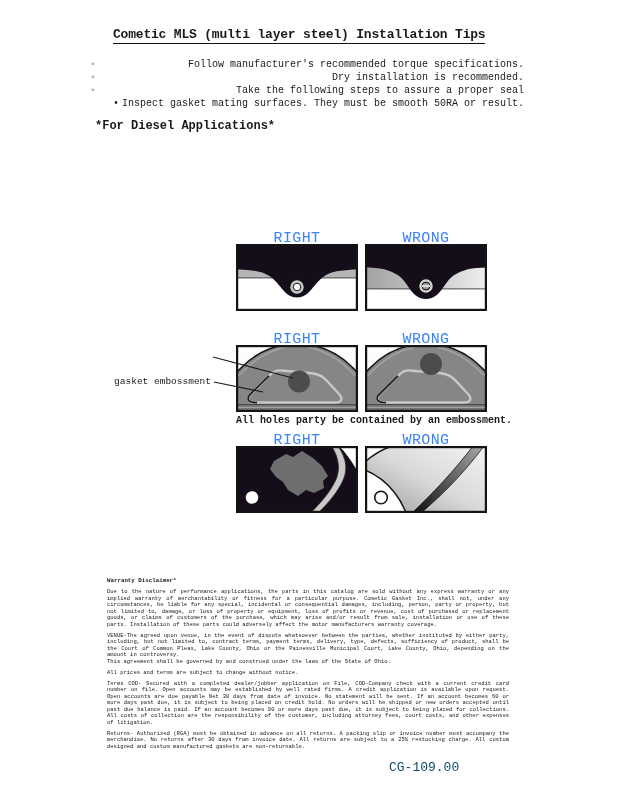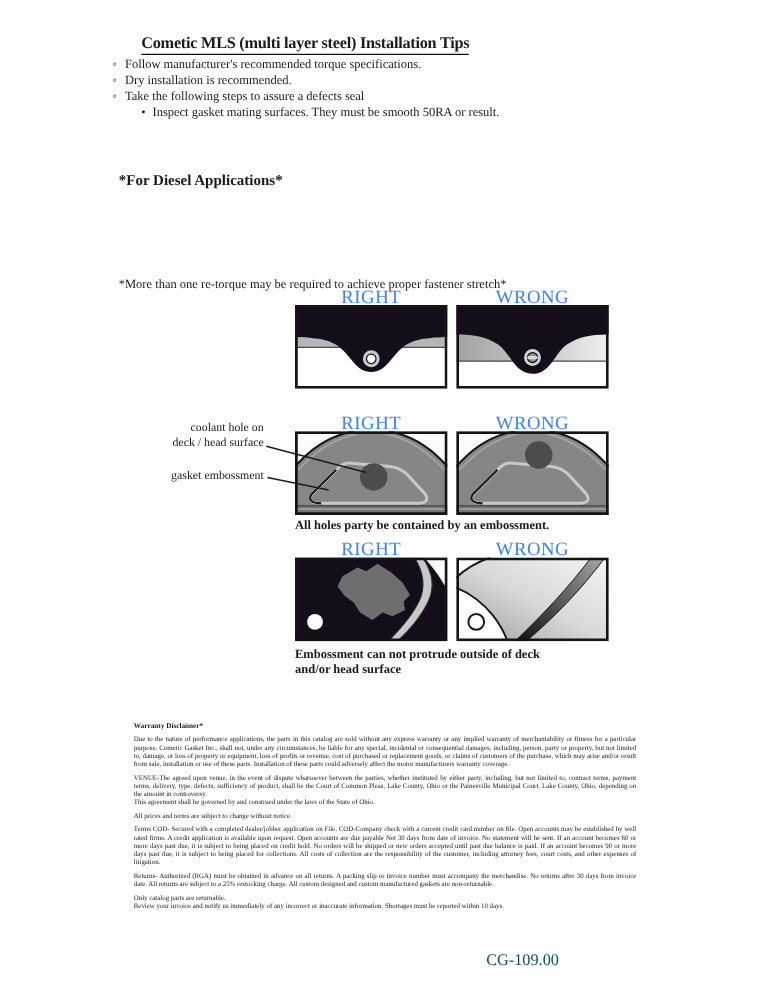--- a/index.html
+++ b/index.html
@@ -1,54 +1,53 @@
 <!DOCTYPE html>
 <html><head>
 <meta charset="utf-8">
 <style>
   html,body{margin:0;padding:0;background:#ffffff;}
   .page{position:relative;width:618px;height:800px;background:#ffffff;overflow:hidden;
-        font-family:Liberation Serif, serif;color:#1a1a1a;}
+        font-family:Liberation Mono, monospace;color:#1a1a1a;}
   .abs{position:absolute;}
   .title{font-size:13px;font-weight:bold;letter-spacing:-0.2px;border-bottom:1.6px solid #111;
          padding-bottom:1px;display:inline-block;}
   .bullets{font-size:10px;line-height:13px;white-space:nowrap;}
   .b1{position:relative;padding-left:10px;}
   .b1::before{content:"\25E6";position:absolute;left:0;top:0;}
   .b2{position:relative;margin-left:23px;padding-left:9px;}
   .b2::before{content:"\2022";position:absolute;left:0;top:0;}
-  .h2{font-size:12px;font-weight:bold;margin-top:18px;}
+  .h2{font-size:12px;font-weight:bold;}
   .para{font-size:10px;line-height:13.5px;white-space:pre-line;width:470px;}
   .rwlabel{width:122px;text-align:center;font-size:15px;letter-spacing:0.4px;color:#3b82f6;}
   .caption{font-size:10px;font-weight:bold;line-height:12px;white-space:pre-line;}
   .ann{font-size:9.5px;line-height:11.5px;width:121px;text-align:right;white-space:pre-line;}
   .fineprint{width:402px;font-size:5.5px;line-height:6.5px;height:175px;overflow:hidden;}
   .fineprint p{margin:0 0 4.5px 0;white-space:pre-line;text-align:justify;}
   .fineprint .fp-head{font-weight:bold;font-size:5.8px;margin-bottom:4.5px;}
   .pagecode{font-size:13px;color:#0c4a6e;}
   svg{display:block;}
 </style>
 </head>
 <body>
 
 <div class="page">
 
   <div class="abs" style="left:113px;top:25px;">
     <span class="title">Cometic MLS (multi layer steel) Installation Tips</span>
   </div>
 
-  <div class="abs bullets" style="left:90px;top:45px;">
+  <div class="abs bullets" style="left:90px;top:58px;text-align:right;">
     <div class="b1">Follow manufacturer's recommended torque specifications.</div>
     <div class="b1">Dry installation is recommended.</div>
-    <div class="b1">Take the following steps to assure a defects seal</div>
+    <div class="b1">Take the following steps to assure a proper seal</div>
     <div class="b2">Inspect gasket mating surfaces.  They must be smooth 50RA or result.</div>
   </div>
 
   <div class="abs h2" style="left:95px;top:119px;">*For Diesel Applications*</div>
-  <div class="abs para" style="left:95px;top:221px;">*More than one re-torque may be required to achieve proper fastener stretch*</div>
 
   <div class="abs rwlabel" style="left:236px;top:230px;">RIGHT</div>
   <div class="abs rwlabel" style="left:365px;top:230px;">WRONG</div>
 
   <svg class="abs" style="left:236px;top:244px;" width="122" height="67" viewBox="0 0 122 67">
     <rect width="122" height="67" fill="#ffffff"></rect>
     <rect y="26" width="122" height="8" fill="#b6b6b6"></rect>
     <rect y="33.4" width="122" height="1" fill="#4a4a4a"></rect>
     <path d="M0,0 H122 V25.5 C104,26.3 95,27 86.5,33.5 C76.5,41.5 73,53.5 61,53.5 C49,53.5 45.5,41.5 35.5,33.5 C27,27 18,26.3 0,25.5 Z" fill="#150d19"></path>
     <circle cx="61" cy="43" r="7.4" fill="#c9c9c9" stroke="#0f0f0f" stroke-width="1.3"></circle>
@@ -71,22 +70,20 @@
     <circle cx="61" cy="42" r="7.4" fill="#d4d4d4" stroke="#0f0f0f" stroke-width="1.3"></circle>
     <circle cx="61" cy="42" r="4" fill="#8e8e8e" stroke="#0f0f0f" stroke-width="1"></circle>
     <rect x="56.8" y="40.7" width="8.4" height="2.6" rx="1.3" fill="#d9d9d9"></rect>
     <rect x="1.1" y="1.1" width="119.8" height="64.8" fill="none" stroke="#141414" stroke-width="2.2"></rect>
   </svg>
 
 
   <div class="abs rwlabel" style="left:236px;top:331px;">RIGHT</div>
   <div class="abs rwlabel" style="left:365px;top:331px;">WRONG</div>
 
-  <div class="abs ann" style="left:90px;top:338px;">coolant hole on
-deck / head surface</div>
   <div class="abs ann" style="left:90px;top:376px;">gasket embossment</div>
 
   <svg class="abs" style="left:236px;top:345px;" width="122" height="67" viewBox="0 0 122 67">
     <rect width="122" height="67" fill="#868686"></rect>
     <path d="M0,0 H47 C31,3 17,11 6,22 C4,24 2,26 0,28 Z" fill="#fcfcfc"></path>
     <path d="M75,0 H122 V28 C120,26 118,24 116,22 C105,11 91,3 75,0 Z" fill="#fcfcfc"></path>
     <path d="M47,0 C31,3 17,11 6,22 C4,24 2,26 0,28" stroke="#141414" stroke-width="1.6" fill="none"></path>
     <path d="M75,0 C91,3 105,11 116,22 C118,24 120,26 122,28" stroke="#141414" stroke-width="1.6" fill="none"></path>
     <path d="M50,2 C34,5.5 20,13.5 9,24.5 C7,26.5 4.5,28.8 2,31" stroke="#a2a2a2" stroke-width="1.6" fill="none"></path>
     <path d="M72,2 C88,5.5 102,13.5 113,24.5 C115,26.5 117.5,28.8 120,31" stroke="#a2a2a2" stroke-width="1.6" fill="none"></path>
@@ -154,22 +151,20 @@
     <path d="M27,0 C17,3.5 7.5,9 0,16" stroke="#161616" stroke-width="1.5" fill="none"></path>
     <path d="M0,24 C12,29 22,37 29.5,46.5 C34.5,53 38.5,60 41,67 H0 Z" fill="#ffffff"></path>
     <path d="M0,24 C12,29 22,37 29.5,46.5 C34.5,53 38.5,60 41,67" stroke="#161616" stroke-width="1.5" fill="none"></path>
     <path d="M47,67 C68,47 89,25 108,0 H119 C99,27 77,49 56,67 Z" fill="url(#r3w-dark)"></path>
     <path d="M47,67 C68,47 89,25 108,0" stroke="#161616" stroke-width="0.8" fill="none"></path>
     <path d="M119,0 C99,27 77,49 56,67" stroke="#161616" stroke-width="0.8" fill="none"></path>
     <circle cx="16" cy="51.5" r="6.3" fill="#ffffff" stroke="#161616" stroke-width="1.6"></circle>
     <rect x="1.1" y="1.1" width="119.8" height="64.8" fill="none" stroke="#141414" stroke-width="2.2"></rect>
   </svg>
 
-  <div class="abs caption" style="left:236px;top:518px;">Embossment can not protrude outside of deck
-and/or head surface</div>
 
   <div class="abs fineprint" style="left:107px;top:578px;">
     <p class="fp-head">Warranty Disclaimer*</p>
     <p>Due to the nature of performance applications, the parts in this catalog are sold without any express warranty or any implied warranty of merchantability or fitness for a particular purpose.  Cometic Gasket Inc., shall not, under any circumstances, be liable for any special, incidental or consequential damages, including, person, party or property, but not limited to, damage, or loss of property or equipment, loss of profits or revenue, cost of purchased or replacement goods, or claims of customers of the purchase, which may arise and/or result from sale, installation or use of these parts.  Installation of these parts could adversely affect the motor manufacturers warranty coverage.</p>
     <p>VENUE-The agreed upon venue, in the event of dispute whatsoever between the parties, whether instituted by either party, including, but not limited to, contract terms, payment terms, delivery, type, defects, sufficiency of product, shall be the Court of Common Pleas, Lake County, Ohio or the Painesville Municipal Court, Lake County, Ohio, depending on the amount in controversy.
 This agreement shall be governed by and construed under the laws of the State of Ohio.</p>
     <p>All prices and terms are subject to change without notice.</p>
     <p>Terms COD- Secured with a completed dealer/jobber application on File, COD-Company check with a current credit card number on file.  Open accounts may be established by well rated firms.  A credit application is available upon request.  Open accounts are due payable Net 30 days from date of invoice.  No statement will be sent.  If an account becomes 60 or more days past due, it is subject to being placed on credit hold.  No orders will be shipped or new orders accepted until past due balance is paid.  If an account becomes 90 or more days past due, it is subject to being placed for collections.  All costs of collection are the responsibility of the customer, including attorney fees, court costs, and other expenses of litigation.</p>
     <p>Returns- Authorized (RGA) must be obtained in advance on all returns.  A packing slip or invoice number must accompany the merchandise.  No returns after 30 days from invoice date.  All returns are subject to a 25% restocking charge.  All custom designed and custom manufactured gaskets are non-returnable.</p>
     <p>Only catalog parts are returnable.

